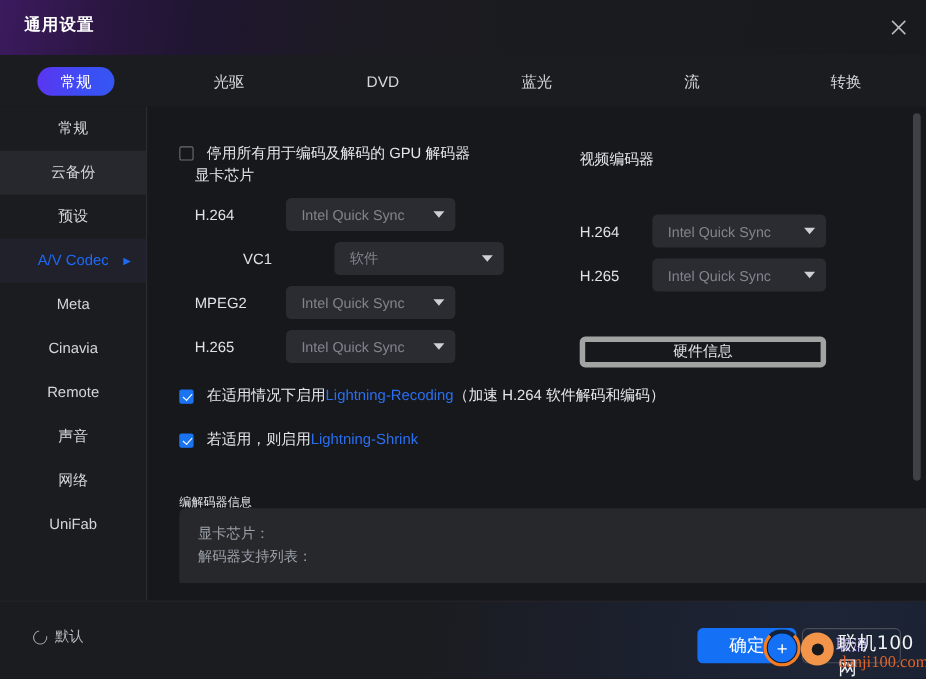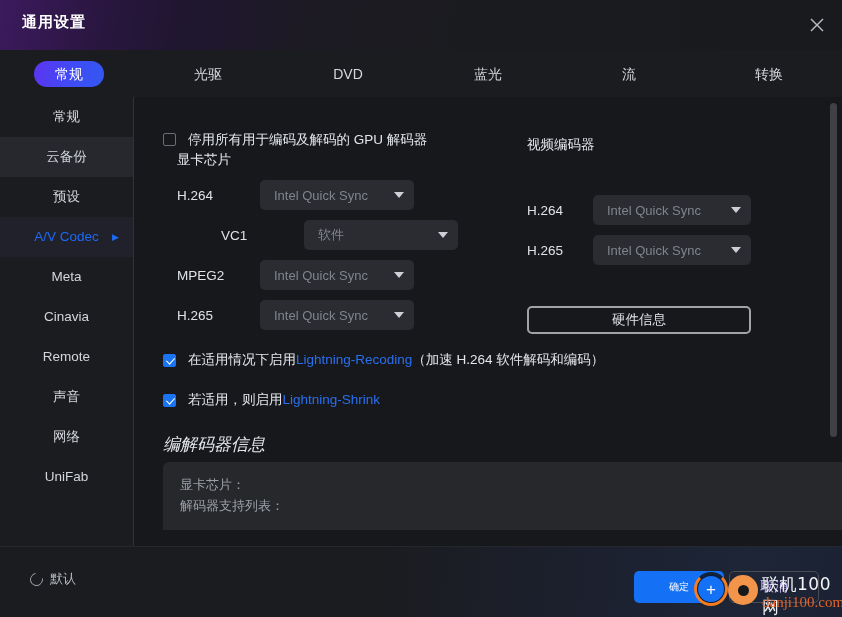--- a/index.html
+++ b/index.html
@@ -179,21 +179,21 @@
     border-left: 5px solid transparent;
     border-right: 5px solid transparent;
     border-top: 6px solid #cdd0d6;
     margin-left: 10px;
   }
 
   .hwinfo-btn {
     position: absolute;
     left: 393px; top: 209px;
     width: 224px; height: 28px;
-    border: 2px solid #a3a3a3;
+    border: 5px solid #a3a3a3;
     border-radius: 5px;
     background: transparent;
     color: #e0e3e9;
     font-size: 13.5px;
     font-family: inherit;
     cursor: pointer;
     display: flex;
     align-items: center;
     justify-content: center;
   }
@@ -211,24 +211,23 @@
     line-height: 17px;
     white-space: nowrap;
   }
   .link {
     color: #2a6ff0;
     cursor: pointer;
   }
 
   .info-title {
     position: absolute;
-    left: 29px; top: 336px;
-    font-size: 17px;
+    left: 29px; top: 352px;
+    font-size: 11px;
     color: #e3e6eb;
-    font-style: italic;
   }
   .info-box {
     position: absolute;
     left: 29px; top: 365px;
     width: 732px; height: 68px;
     background: #27282c;
     border-radius: 6px 6px 0 0;
     overflow: hidden;
   }
   .info-inner {
@@ -293,21 +292,21 @@
     color: #b6bac1;
   }
   .ok-btn {
     position: absolute;
     left: 634px; top: 571px;
     width: 90px; height: 32px;
     background: #1470f5;
     border: none;
     border-radius: 5px;
     color: #ffffff;
-    font-size: 10px;
+    font-size: 16px;
     font-family: inherit;
     cursor: pointer;
   }
   .cancel-btn {
     position: absolute;
     left: 729px; top: 571px;
     width: 90px; height: 32px;
     background: transparent;
     border: 1px solid #4a4d54;
     border-radius: 5px;

